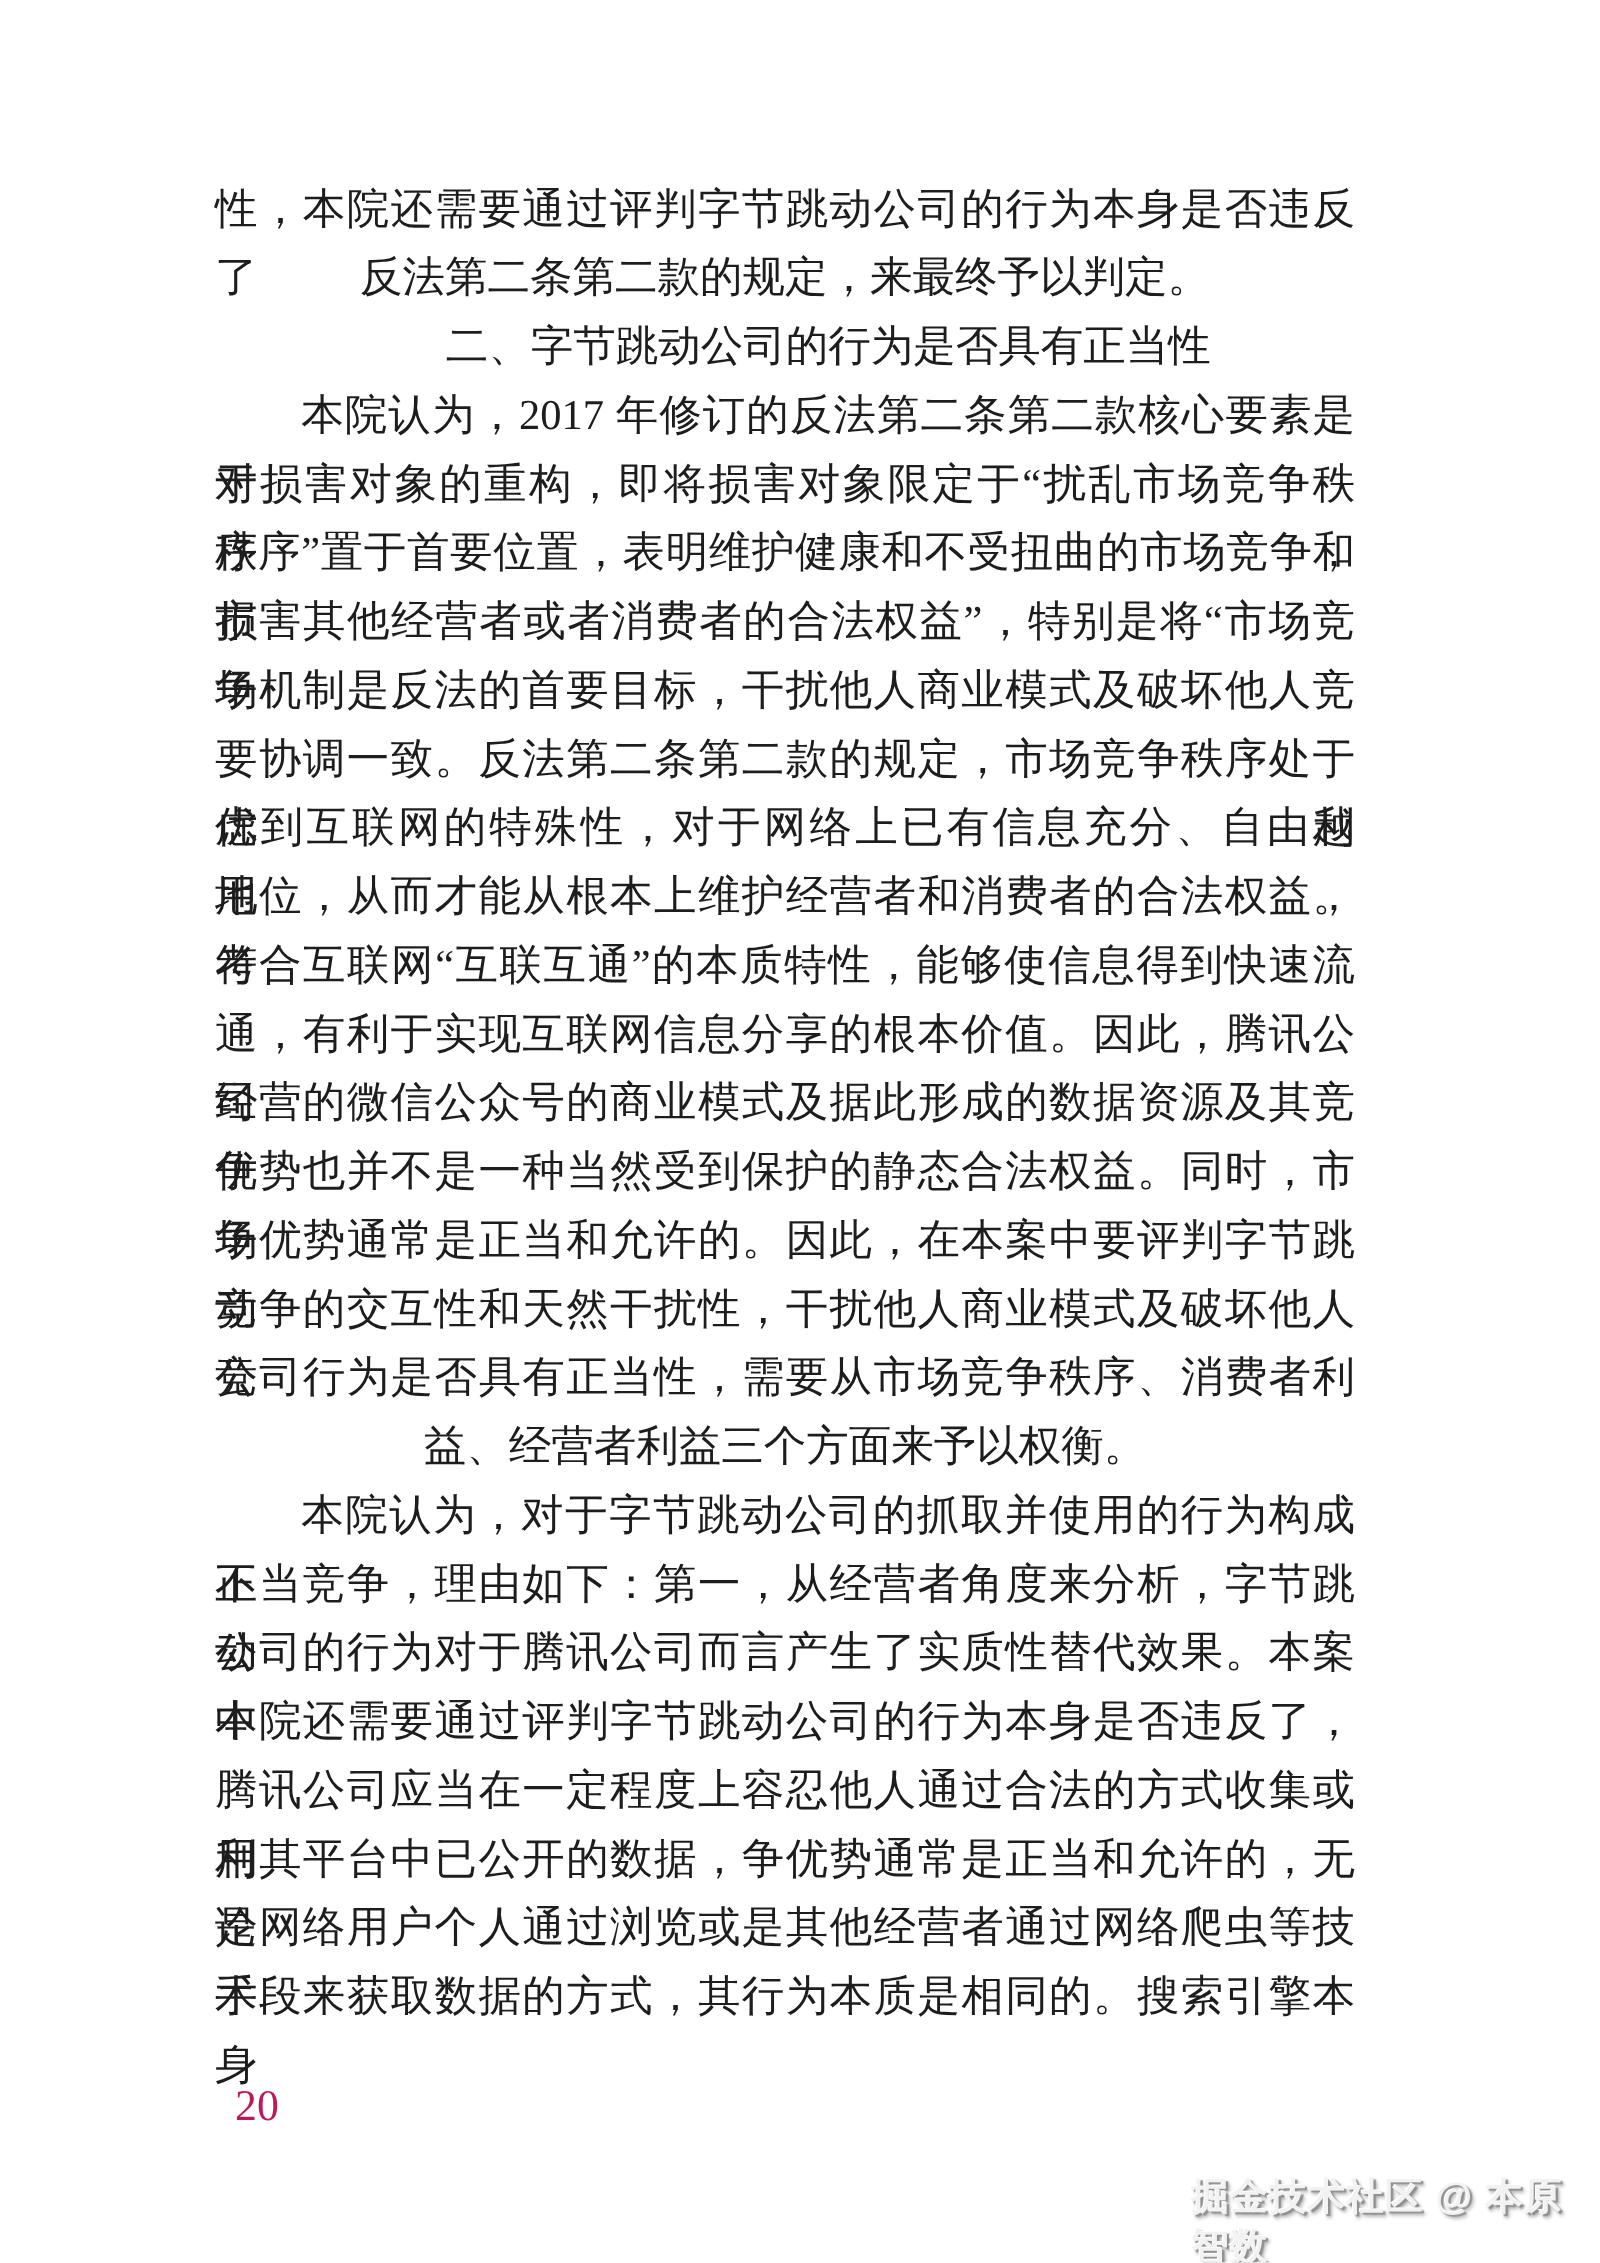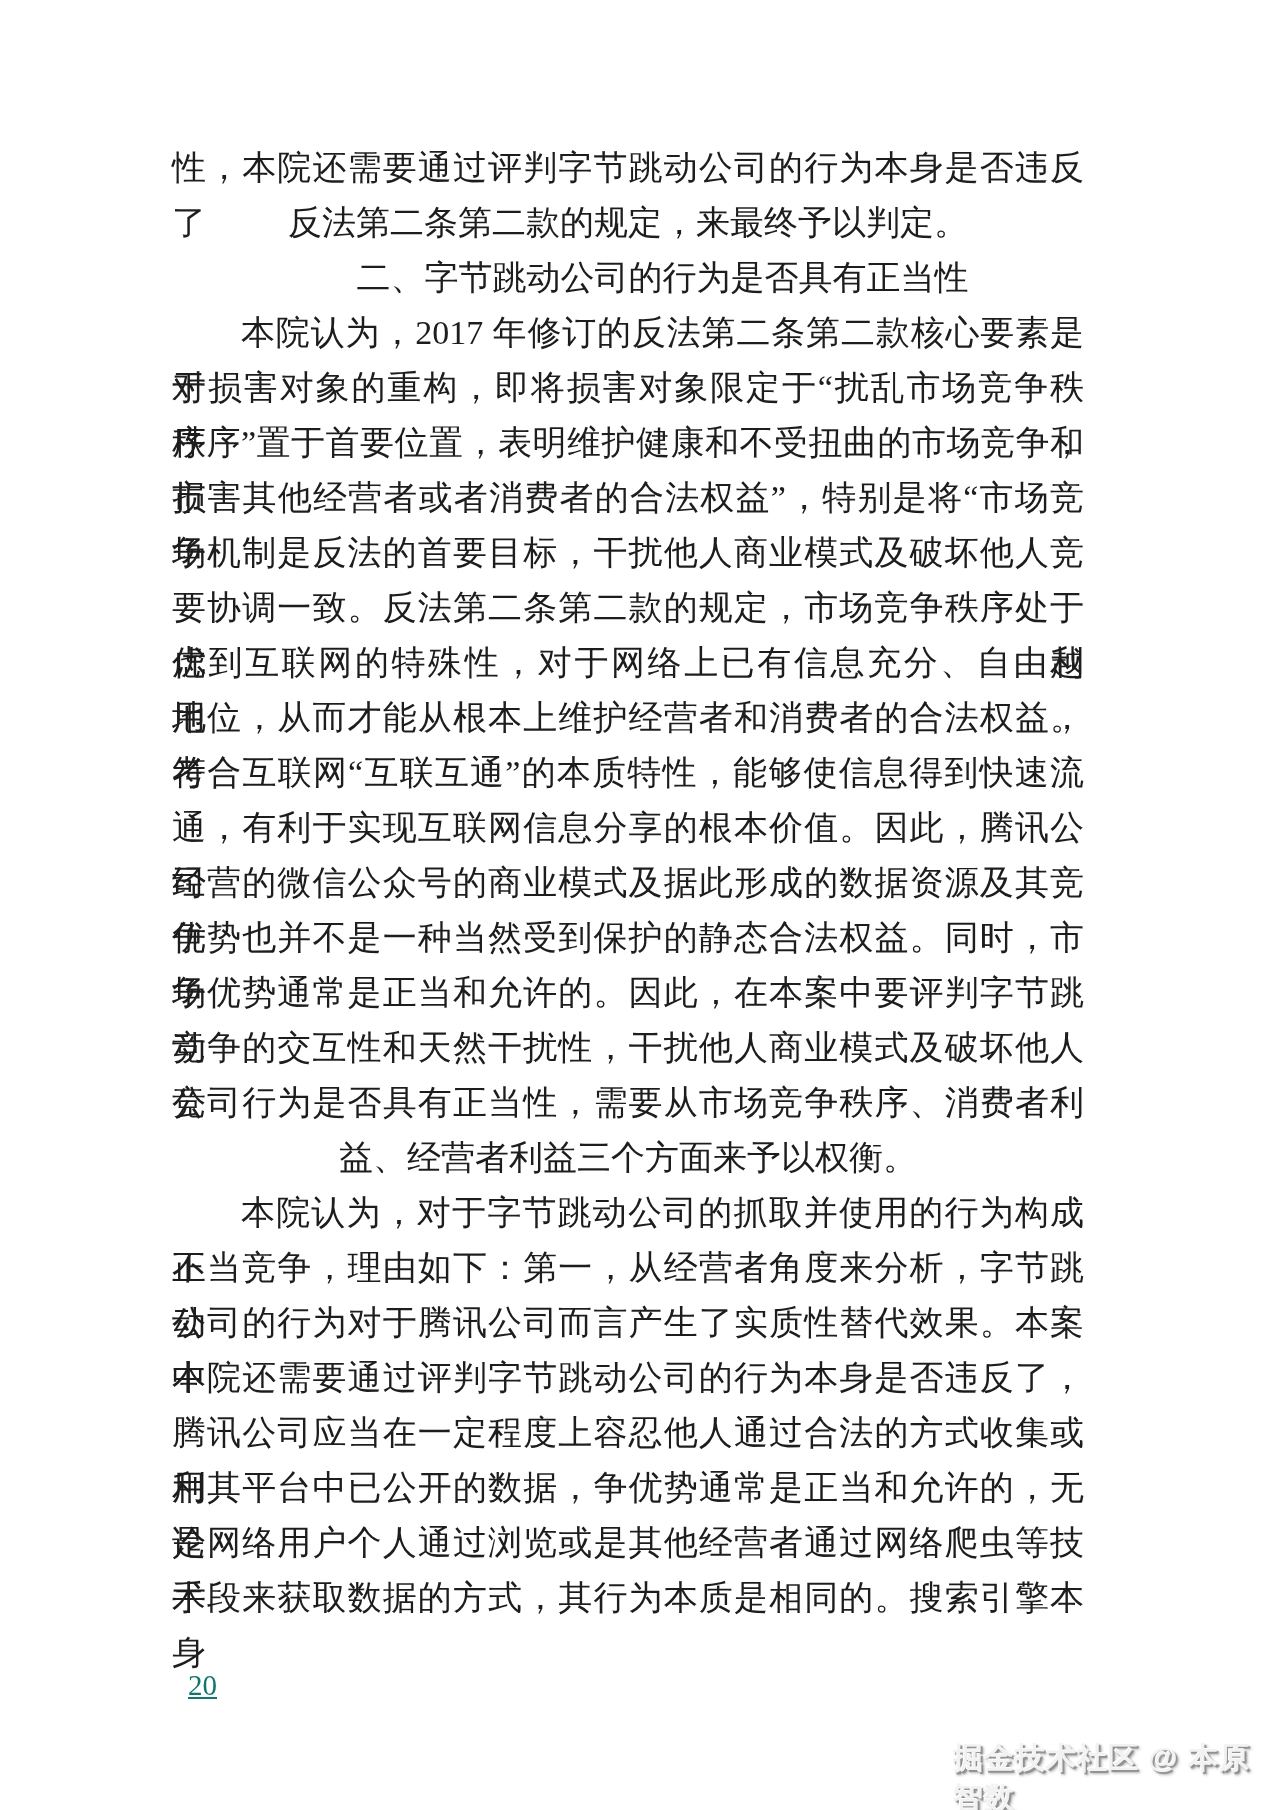--- a/index.html
+++ b/index.html
@@ -29,24 +29,23 @@
     }
     .pend {
       text-align: center;
       text-align-last: auto;
     }
     .ind { text-indent: 69px; }
     .page-number {
       position: absolute;
       left: 188px;
       top: 1668px;
-      font-size: 29px;
+      font-size: 35px;
       line-height: 34px;
-      color: #0f766e;
-      text-decoration: underline;
+      color: #be185d;
     }
     .watermark {
       position: absolute;
       left: 953px;
       top: 1738px;
       font-family: "Liberation Sans", "DejaVu Sans", sans-serif;
       font-weight: bold;
       font-size: 30px;
       line-height: 40px;
       letter-spacing: 1px;

